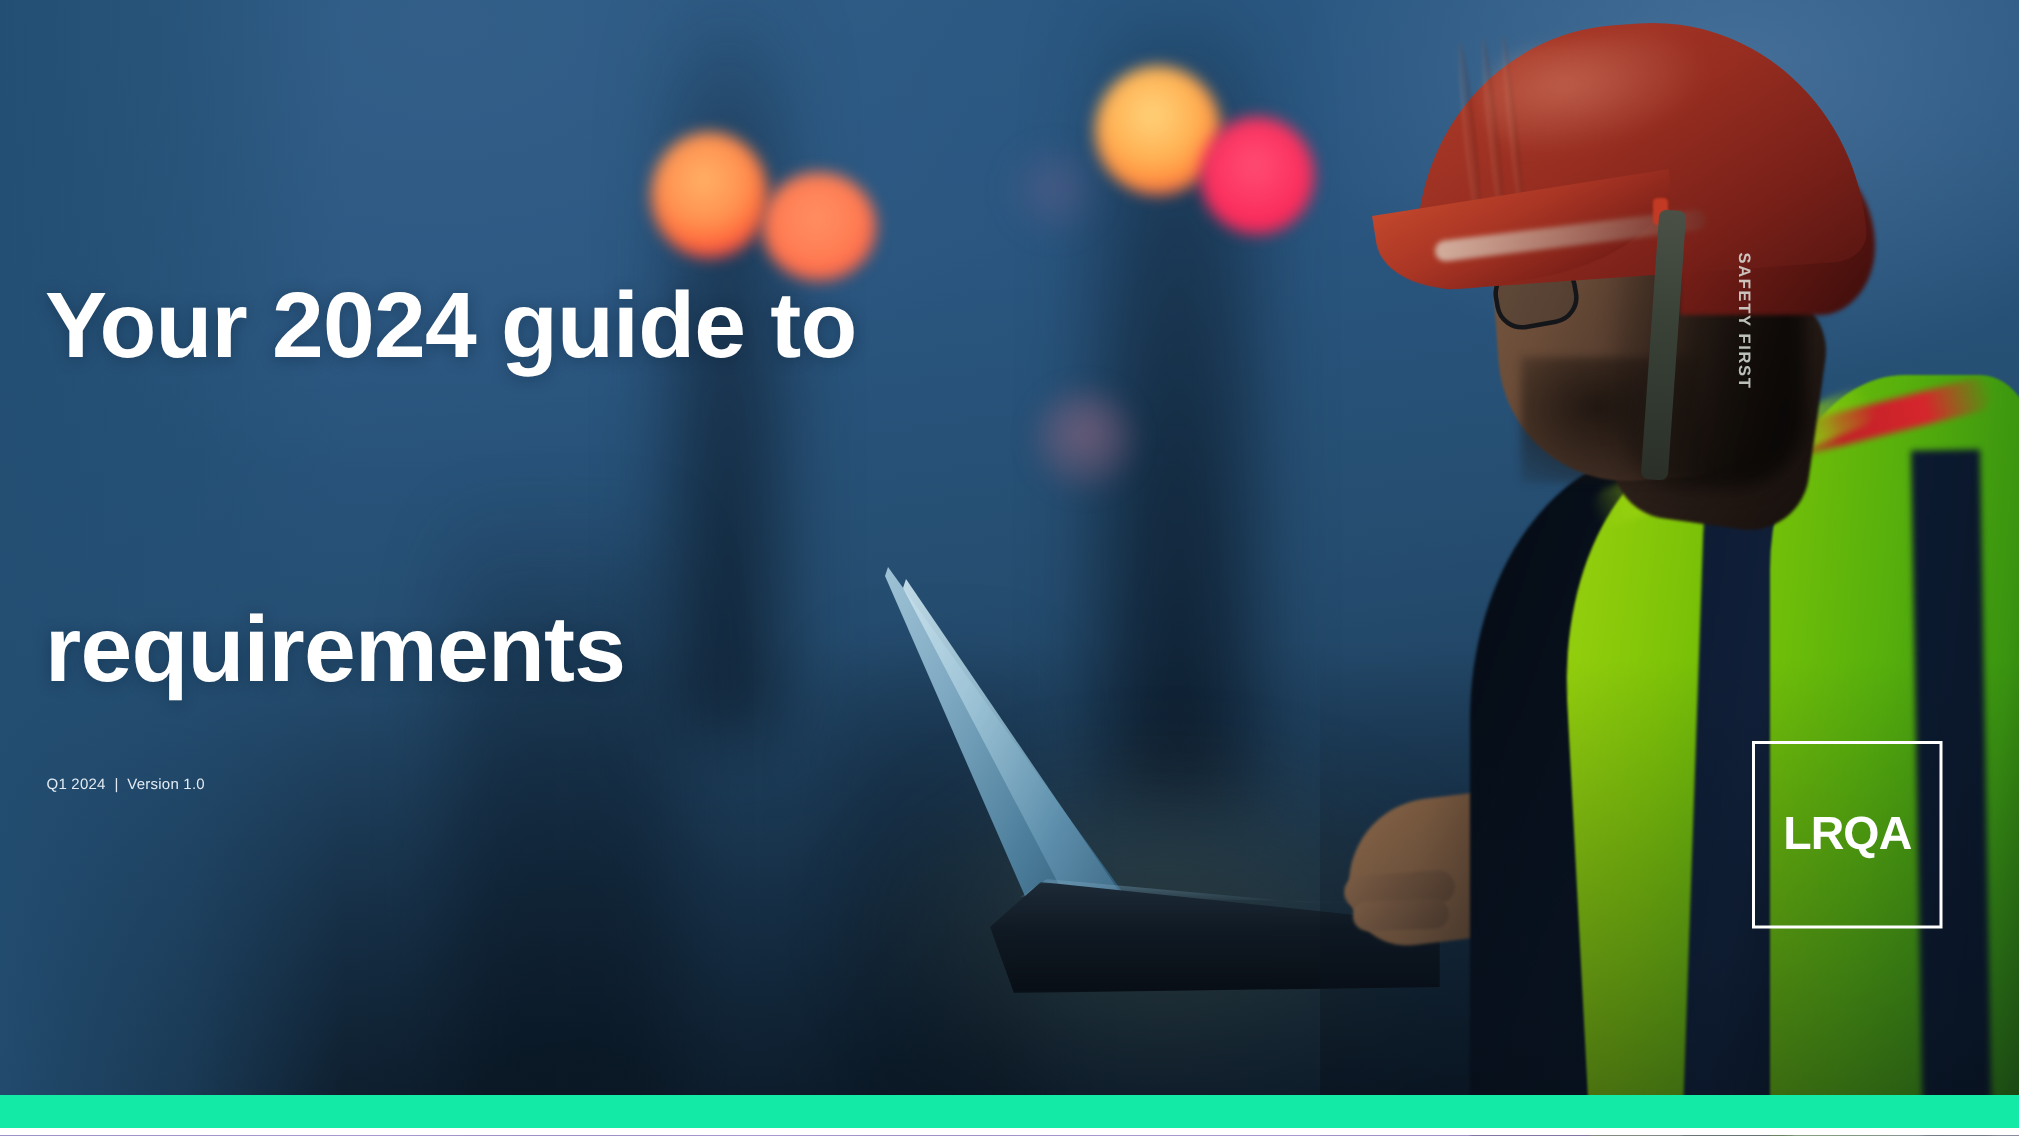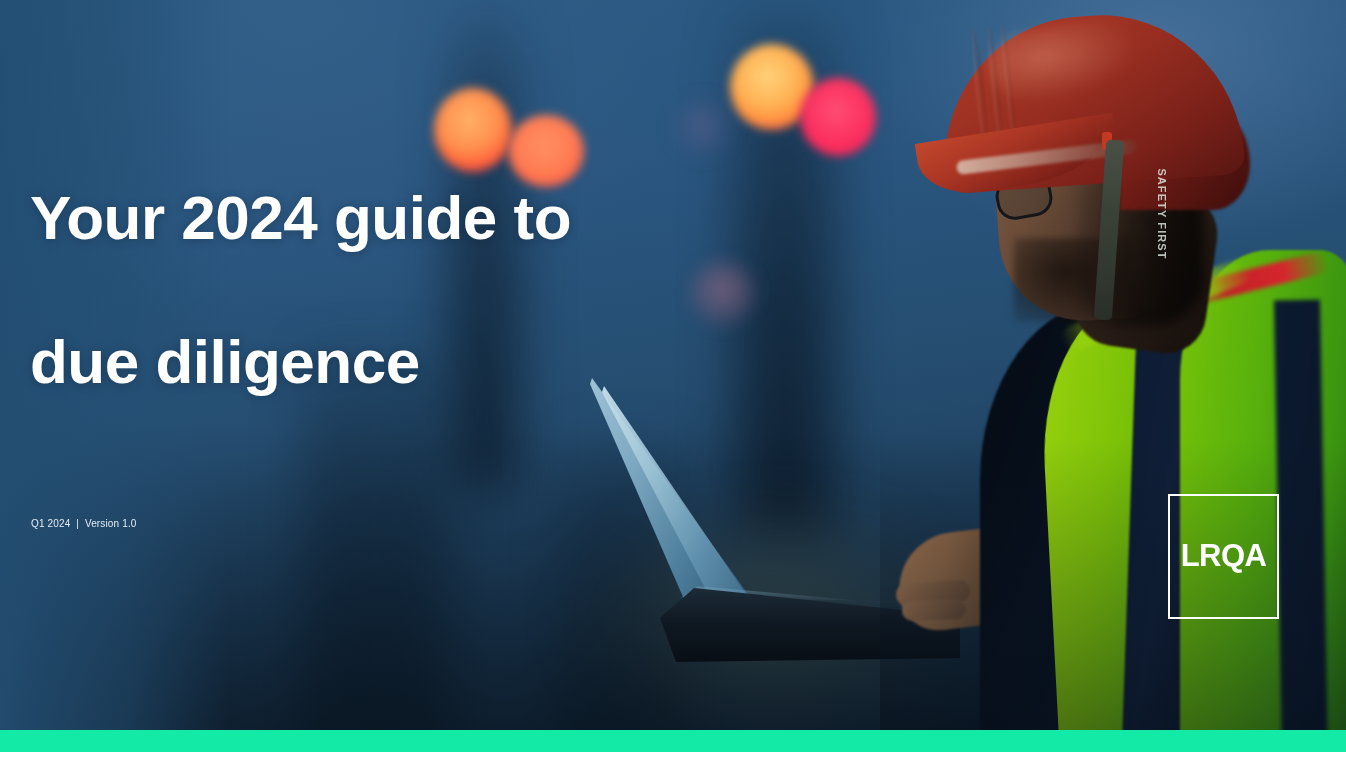--- a/index.html
+++ b/index.html
@@ -324,21 +324,21 @@
     position:absolute; left:31px; top:518px;
     color:#e3ecf4;
     font-size:10px;
     font-weight:400;
     letter-spacing:.15px;
   }
 
   
   .logo-box {
     position:absolute; left:1168px; top:494px;
-    width:111px; height:125px;
+    width:127px; height:125px;
     border:2px solid #ffffff;
     padding-left:45px;
   }
   .logo-text {
     position:absolute; left:0; right:0; top:50%;
     transform:translateY(-52%);
     text-align:center;
     color:#ffffff;
     font-size:31px;
     font-weight:700;
@@ -431,21 +431,22 @@
 
       <div class="worker-blend"></div>
     </div>
 
     <div class="left-photo-fade"></div>
   </div>
 
   <h1 class="title">
     <span>Your 2024 guide to</span><br>
     <br>
-    <span>due diligence</span><br>
+    <br>
+    <span>requirements</span>
   </h1>
 
   <div class="subtitle">
     <span>Q1 2024</span>
     &nbsp;<span>|</span>&nbsp;
     <span>Version 1.0</span>
   </div>
 
   <div class="logo-box">
     <div class="logo-text">LRQA</div>

